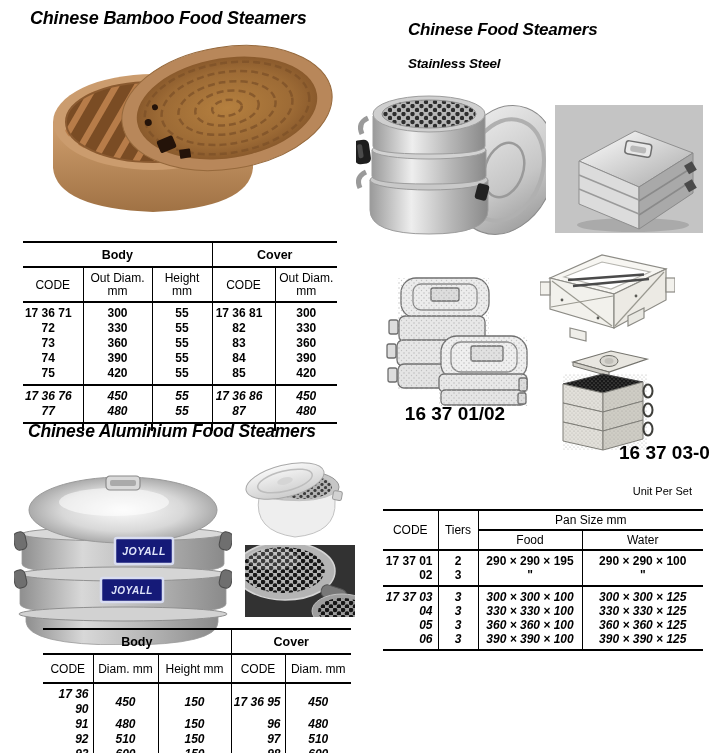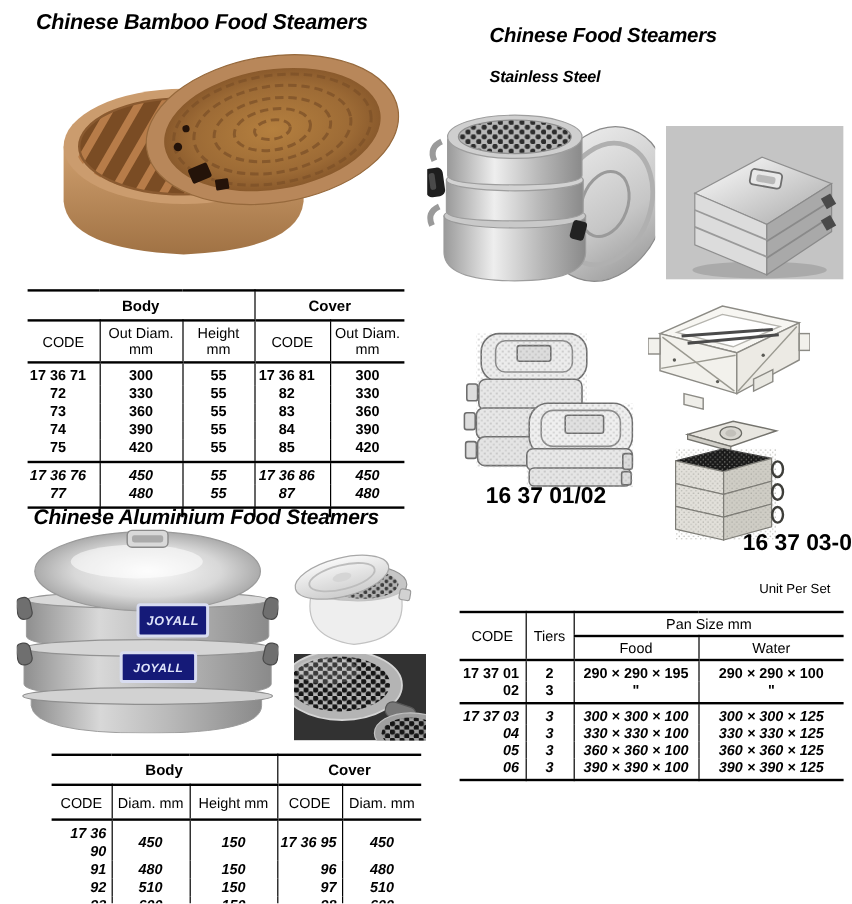--- a/index.html
+++ b/index.html
@@ -416,21 +416,21 @@
           <td>06</td>
           <td>3</td>
           <td>390 × 390 × 100</td>
           <td>390 × 390 × 125</td>
         </tr>
       </tbody>
     </table>
 
   <h2 class="h h3">Chinese Aluminium Food Steamers</h2>
 
-  <div class="photo" style="left:14px;top:436px;width:218px;height:175px;">
+  <div class="photo" style="left:14px;top:470px;width:218px;height:175px;">
     <svg width="218" height="175" viewBox="0 0 218 175">
       <defs>
         <linearGradient id="alg" x1="0" y1="0" x2="1" y2="0">
           <stop offset="0" stop-color="#8f8f8f"></stop>
             <stop offset="0.3" stop-color="#d8d8d8"></stop>
             <stop offset="0.6" stop-color="#b9b9b9"></stop>
             <stop offset="1" stop-color="#8a8a8a"></stop>
         </linearGradient>
         <radialGradient id="lidg">
           <stop offset="0" stop-color="#fafafa"></stop>

